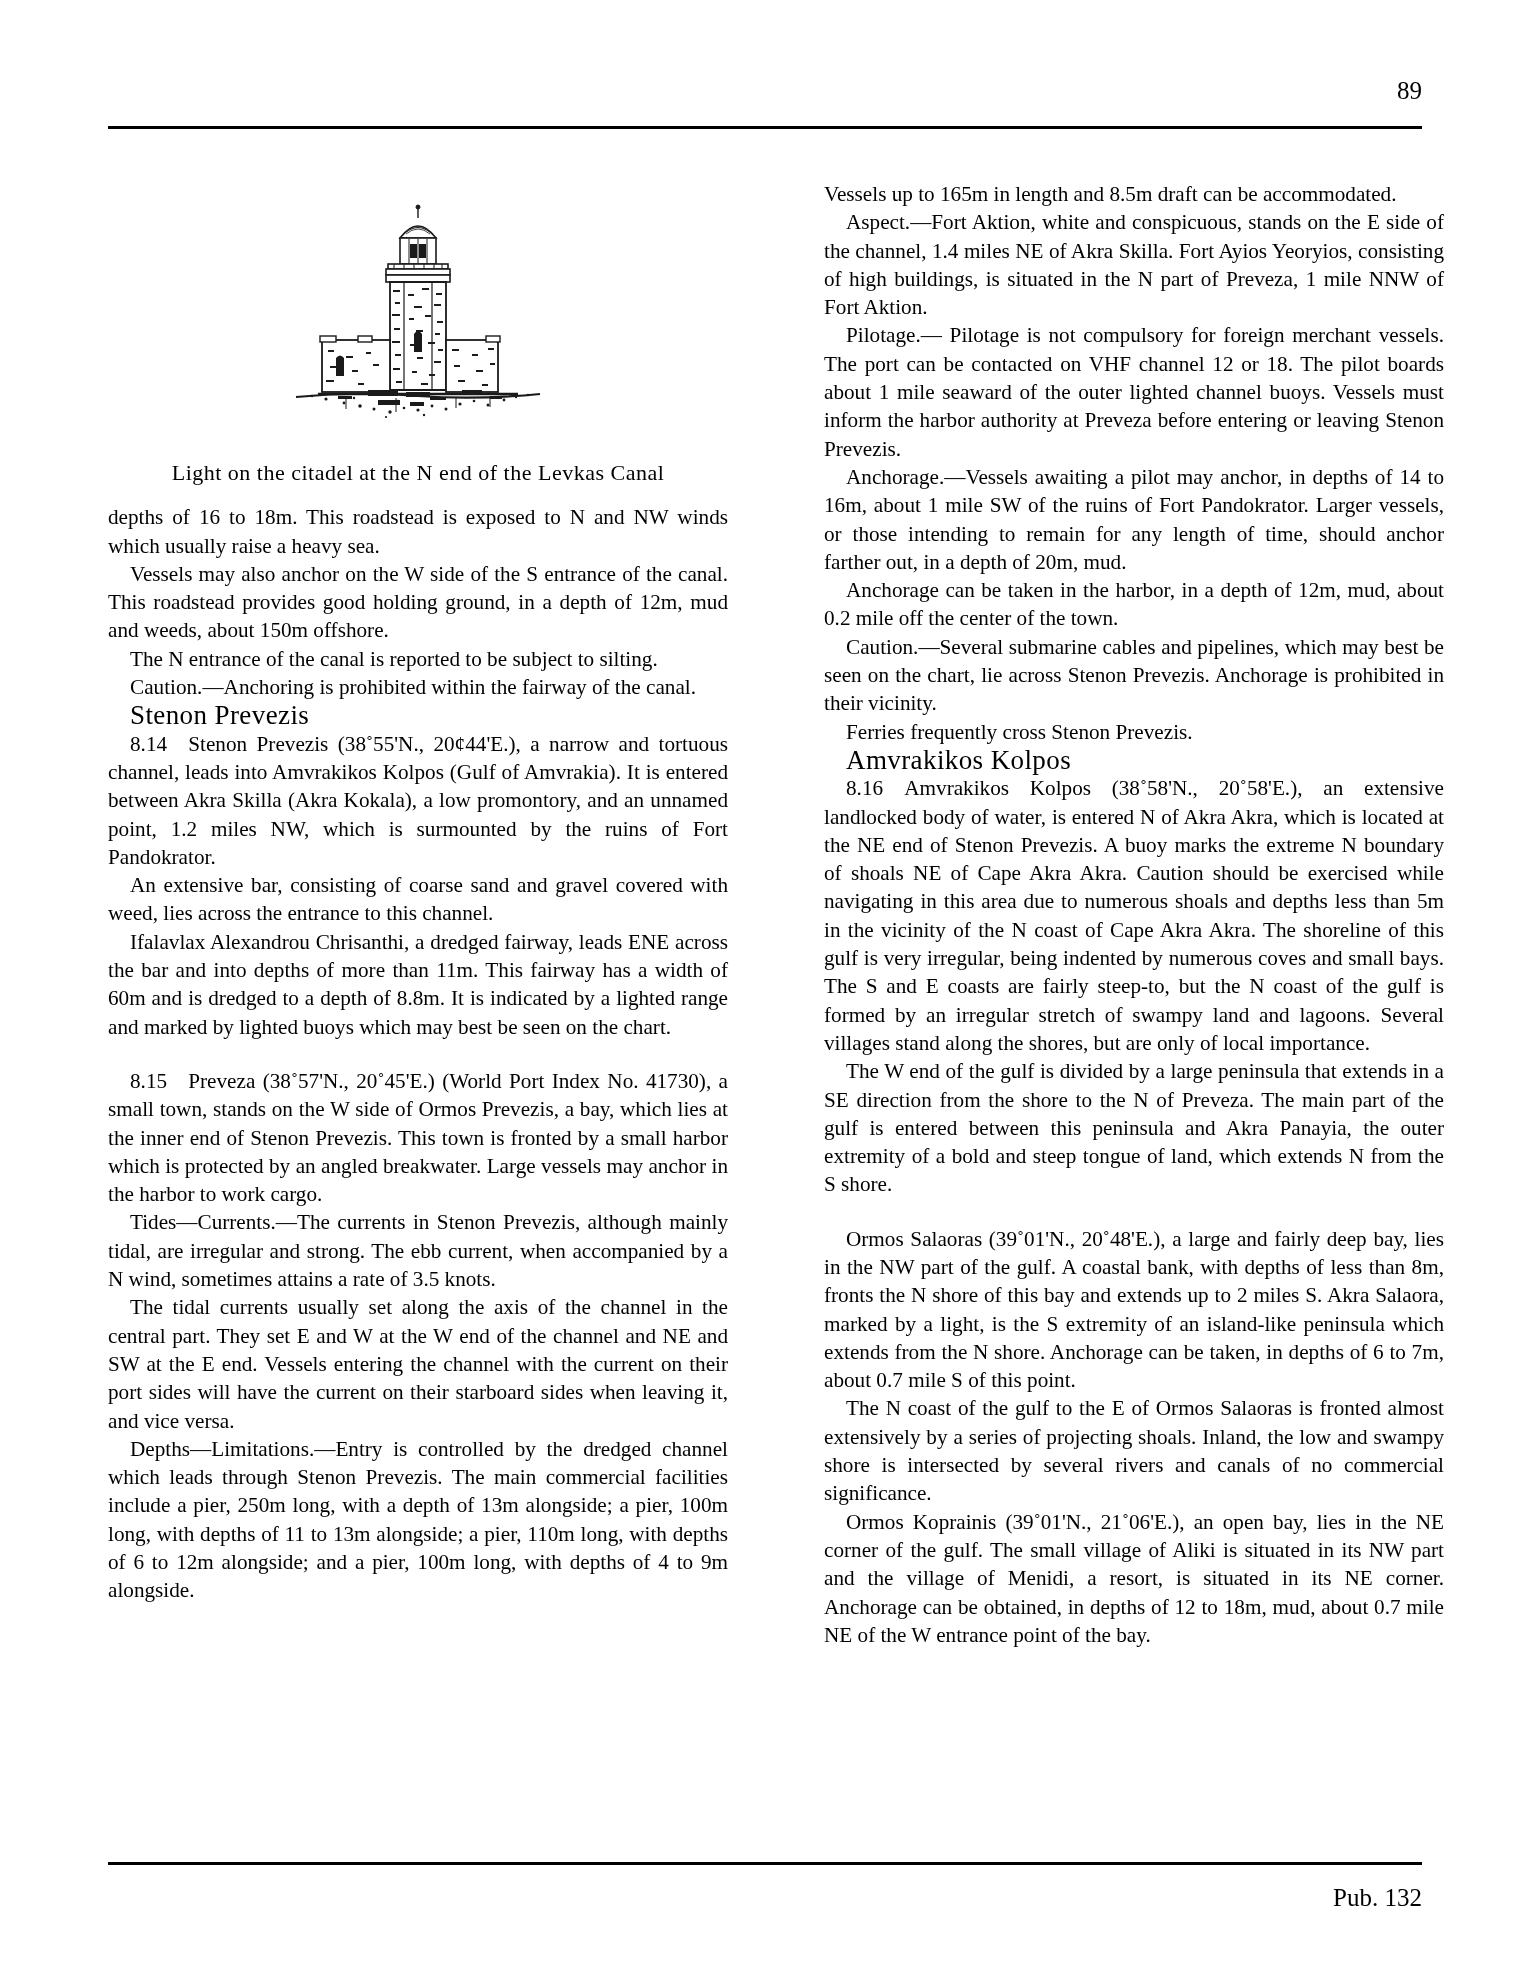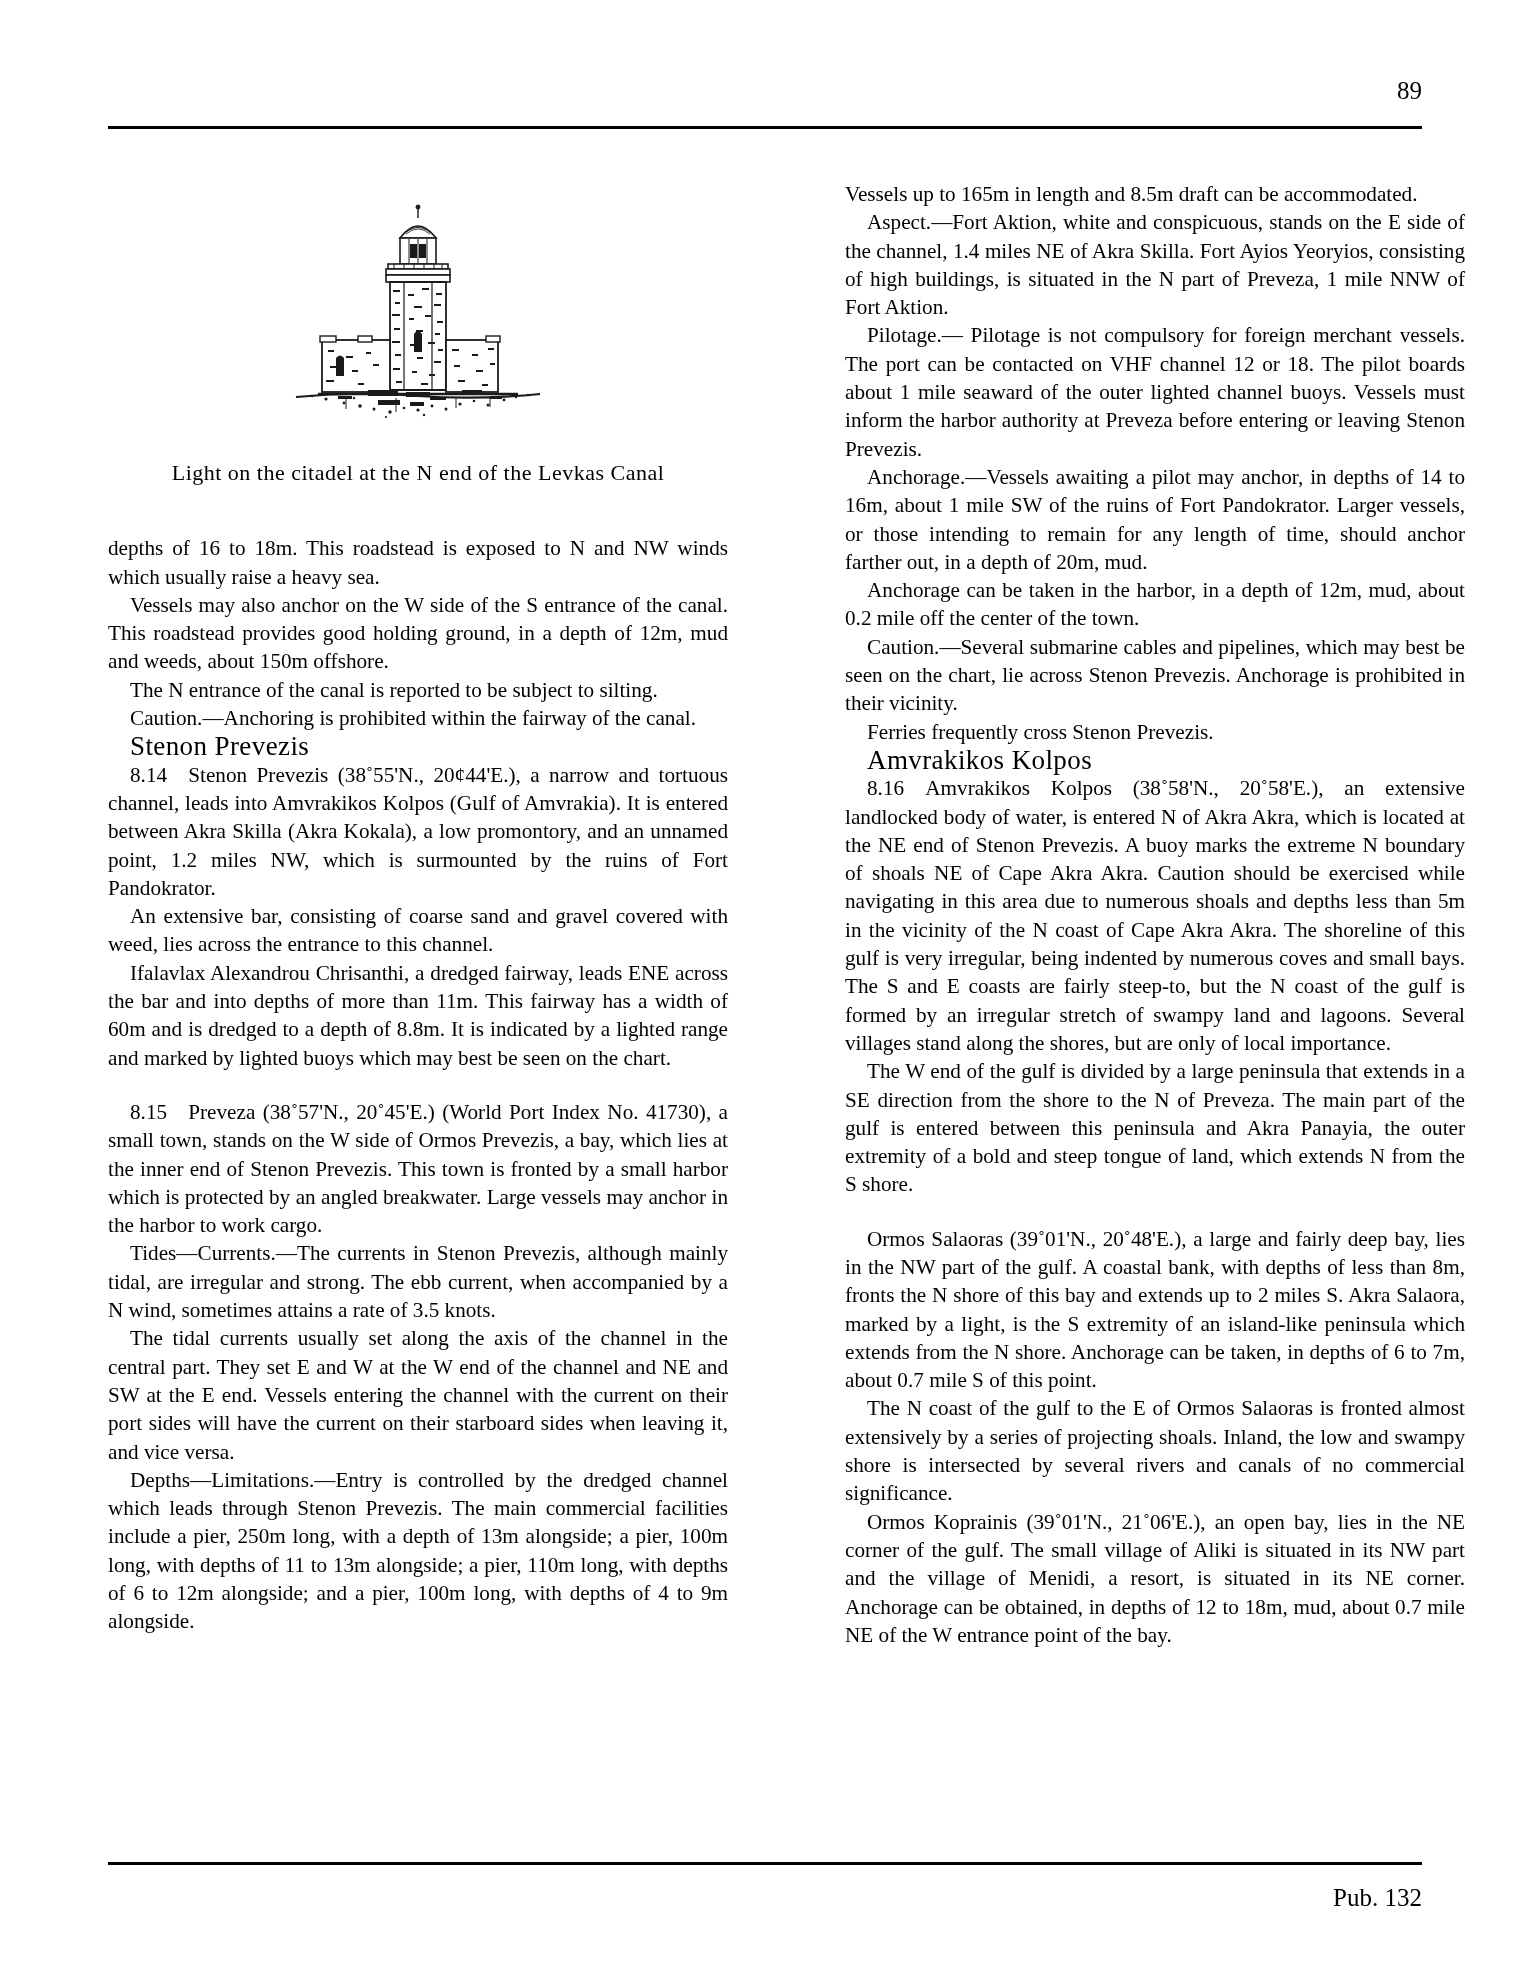--- a/index.html
+++ b/index.html
@@ -82,21 +82,21 @@
     position: absolute;
     top: 180px;
     width: 620px;
     font-size: 21.2px;
     line-height: 28.3px;
     text-align: justify;
     text-justify: inter-word;
     hyphens: none;
   }
   .col-left  { left: 108px; }
-  .col-right { left: 845px; }
+  .col-right { left: 824px; }
 
   .col p {
     margin: 0;
     text-indent: 22px;
   }
   .col p.noindent { text-indent: 0; }
   .col p.gap-before { margin-top: 26px; }
 
   
   .figure {
@@ -106,21 +106,21 @@
   }
   .figure-img {
     display: block;
     margin: 14px auto 0 auto;
     width: 400px;
     height: 225px;
   }
   .figure-caption {
     display: block;
     margin-top: 40px;
-    margin-bottom: 47px;
+    margin-bottom: 16px;
     font-size: 22px;
     text-align: center;
     letter-spacing: 0.5px;
     white-space: nowrap;
   }
 
   
   .section-heading {
     font-size: 27px;
     letter-spacing: 0.4px;

